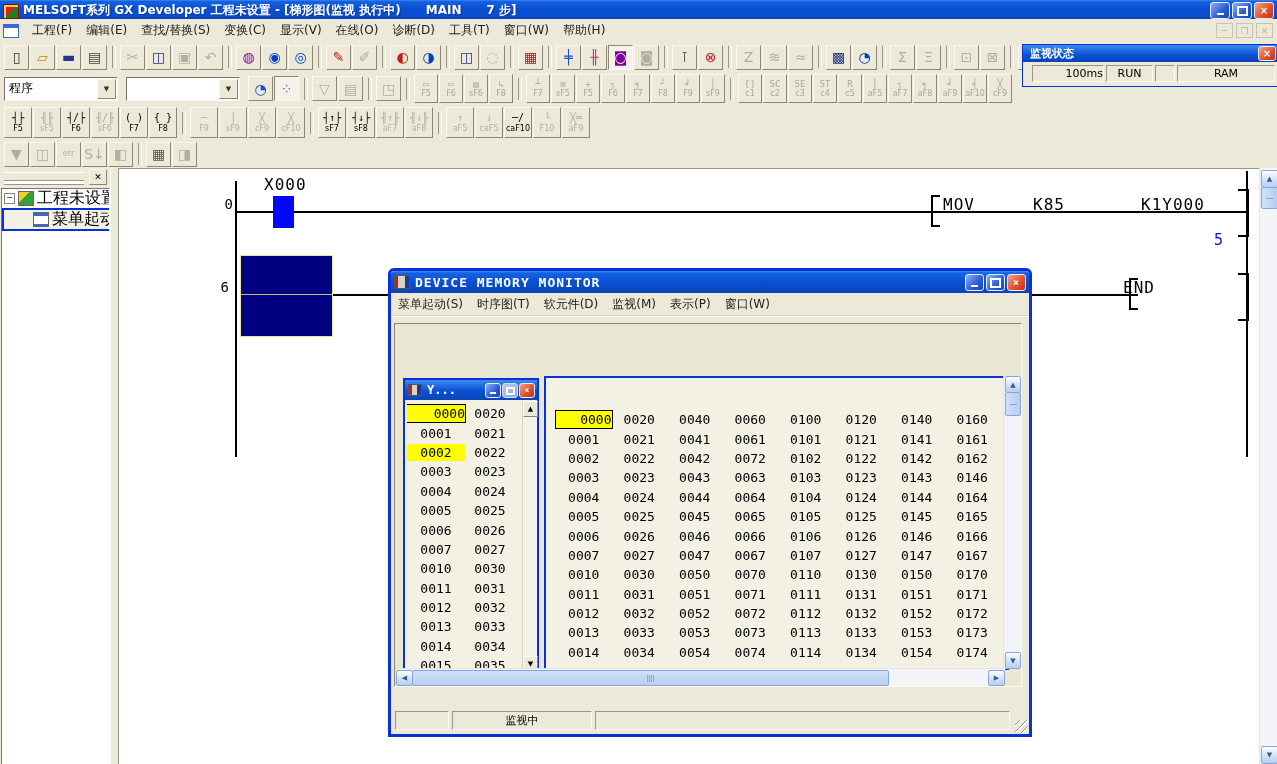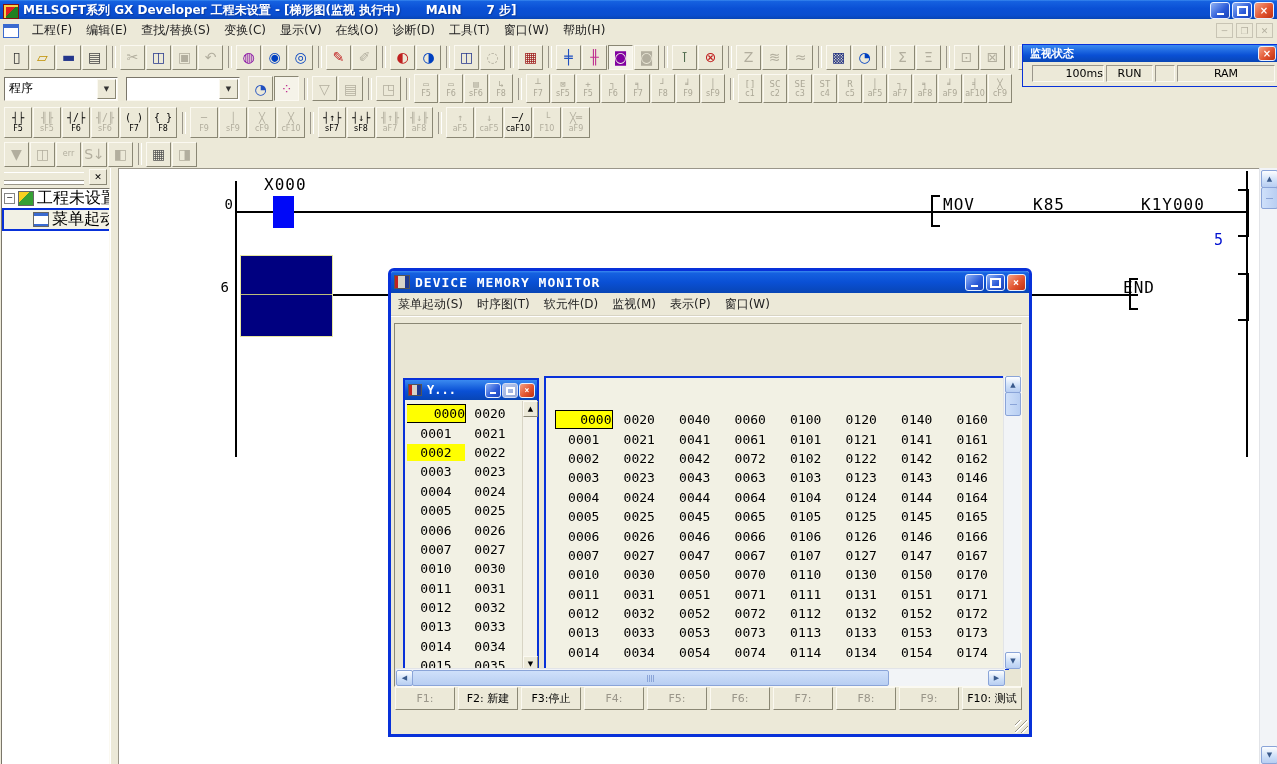--- a/index.html
+++ b/index.html
@@ -818,29 +818,22 @@
               <i></i>
               <i></i>
               <i></i>
               <i></i>
             </div>
           </div>
         <div class="xsb-btn" style="right:0;top:1px;width:15px;height:14px;">▶</div>
       </div>
     </div>
 
-    <div class="fkeys" id="fkeys">
-        <div class="fkey off">F1:</div>
-        <div class="fkey">F2: 新建</div>
-        <div class="fkey">F3:停止</div>
-        <div class="fkey off">F4:</div>
-        <div class="fkey off">F5:</div>
-        <div class="fkey off">F6:</div>
-        <div class="fkey off">F7:</div>
-        <div class="fkey off">F8:</div>
-        <div class="fkey off">F9:</div>
-        <div class="fkey">F10: 测试</div>
-      </div>
-
+
+    <div class="dmm-status">
+      <div class="sseg" style="width:52px;"></div>
+      <div class="sseg" style="width:138px;">监视中</div>
+      <div class="sseg" style="width:413px;"></div>
+    </div>
     <div class="rgrip" style="right:1px;bottom:1px;"></div>
   </div>
 
 </div>
 
 </body></html>

